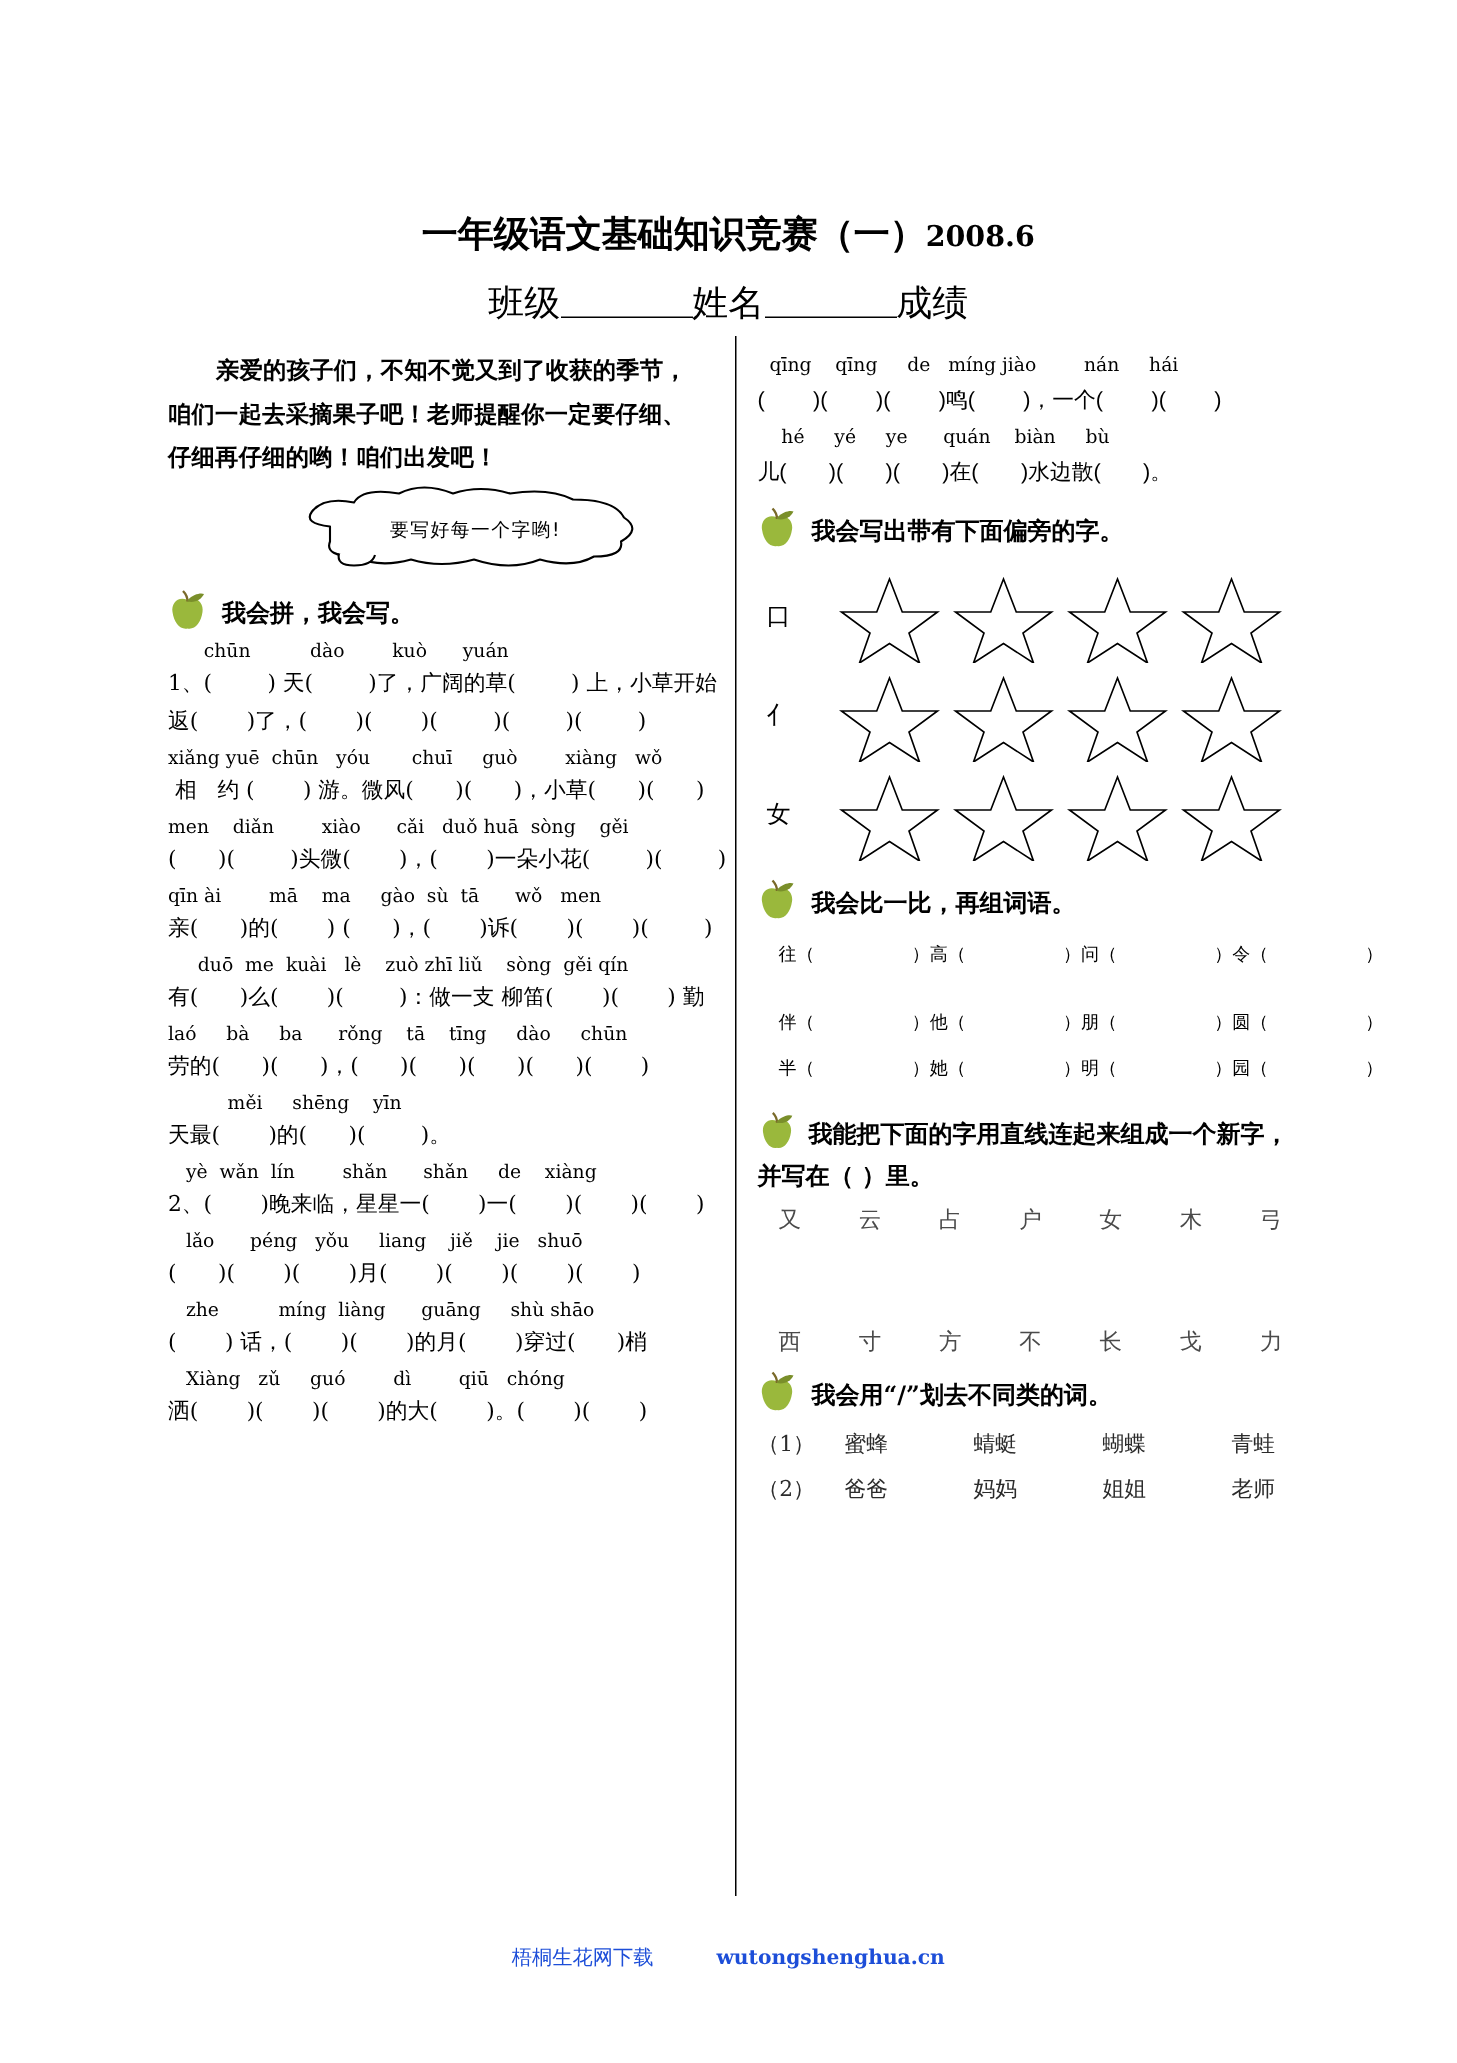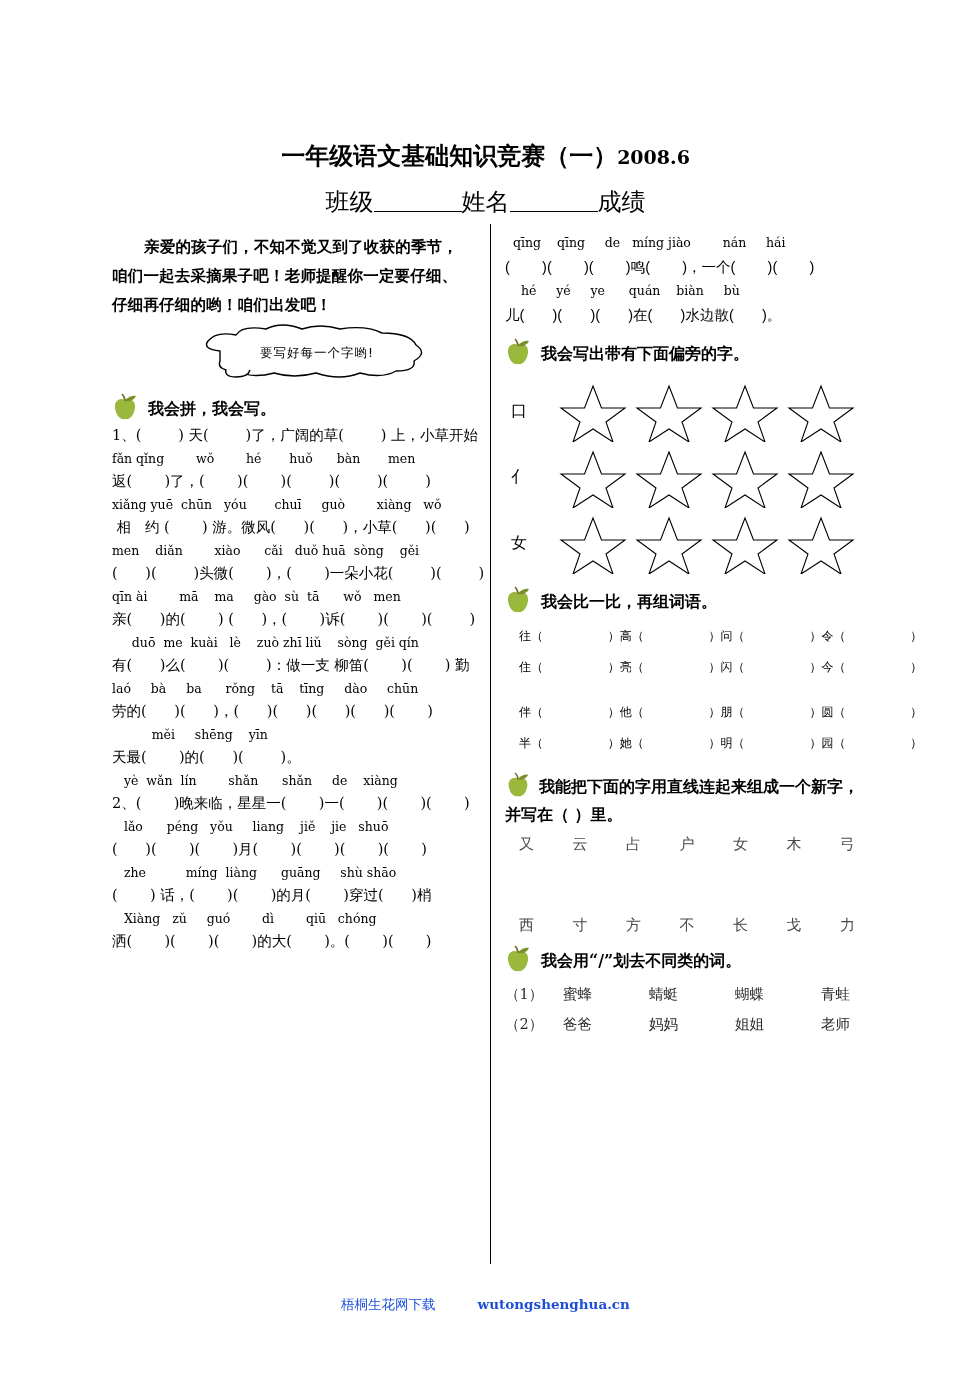--- a/index.html
+++ b/index.html
@@ -163,22 +163,22 @@
         <div class="sec-head">
           <svg class="apple" viewBox="0 0 26 28">
             <path d="M13 7 C7 4 2 9 3 15 C4 22 8 27 13 26 C18 27 22 22 23 15 C24 9 19 4 13 7 Z" fill="#9ab83c"></path>
             <path d="M13 8 C13 5 12 3 10 1" stroke="#7a6a2a" stroke-width="1.6" fill="none"></path>
             <path d="M13 7 C17 3 22 2 24 3 C22 7 18 9 13 8 Z" fill="#7a8f2a"></path>
           </svg>
           <div class="sec-title">我会拼，我会写。</div>
         </div>
 
         <div>
+          <div class="py">      chūn          dào        kuò      yuán</div>
           <div class="hz">1、(        ) 天(        )了，广阔的草(        ) 上，小草开始</div>
-          <div class="py">fǎn qǐng        wǒ        hé       huǒ      bàn       men</div>
           <div class="hz">返(       )了，(       )(       )(        )(        )(        )</div>
           <div class="py">xiǎng yuē  chūn   yóu       chuī     guò        xiàng   wǒ</div>
           <div class="hz"> 相   约 (       ) 游。微风(      )(      )，小草(      )(      )</div>
           <div class="py">men    diǎn        xiào      cǎi   duǒ huā  sòng    gěi</div>
           <div class="hz">(      )(        )头微(       )，(       )一朵小花(        )(        )</div>
           <div class="py">qīn ài        mā    ma     gào  sù  tā      wǒ   men</div>
           <div class="hz">亲(      )的(       ) (      )，(       )诉(       )(       )(        )</div>
           <div class="py">     duō  me  kuài   lè    zuò zhī liǔ    sòng  gěi qín</div>
           <div class="hz">有(      )么(       )(        )：做一支 柳笛(       )(       ) 勤</div>
           <div class="py">laó     bà     ba      rǒng    tā    tīng     dào     chūn</div>
@@ -275,21 +275,20 @@
         <div class="sec-head">
           <svg class="apple" viewBox="0 0 26 28">
             <path d="M13 7 C7 4 2 9 3 15 C4 22 8 27 13 26 C18 27 22 22 23 15 C24 9 19 4 13 7 Z" fill="#9ab83c"></path>
             <path d="M13 8 C13 5 12 3 10 1" stroke="#7a6a2a" stroke-width="1.6" fill="none"></path>
             <path d="M13 7 C17 3 22 2 24 3 C22 7 18 9 13 8 Z" fill="#7a8f2a"></path>
           </svg>
           <div class="sec-title">我会比一比，再组词语。</div>
         </div>
         <div class="pairs">
           <div class="pair-line">往（         ）高（         ）问（         ）令（         ）</div>
-          <div class="pair-line">住（         ）亮（         ）闪（         ）今（         ）</div>
           <div class="pair-gap"></div>
           <div class="pair-line">伴（         ）他（         ）朋（         ）圆（         ）</div>
           <div class="pair-line">半（         ）她（         ）明（         ）园（         ）</div>
         </div>
       </div>
 
       <div class="sec">
         <div class="sec-head-flow">
           <svg class="apple-inline" viewBox="0 0 26 28">
             <path d="M13 7 C7 4 2 9 3 15 C4 22 8 27 13 26 C18 27 22 22 23 15 C24 9 19 4 13 7 Z" fill="#9ab83c"></path>

